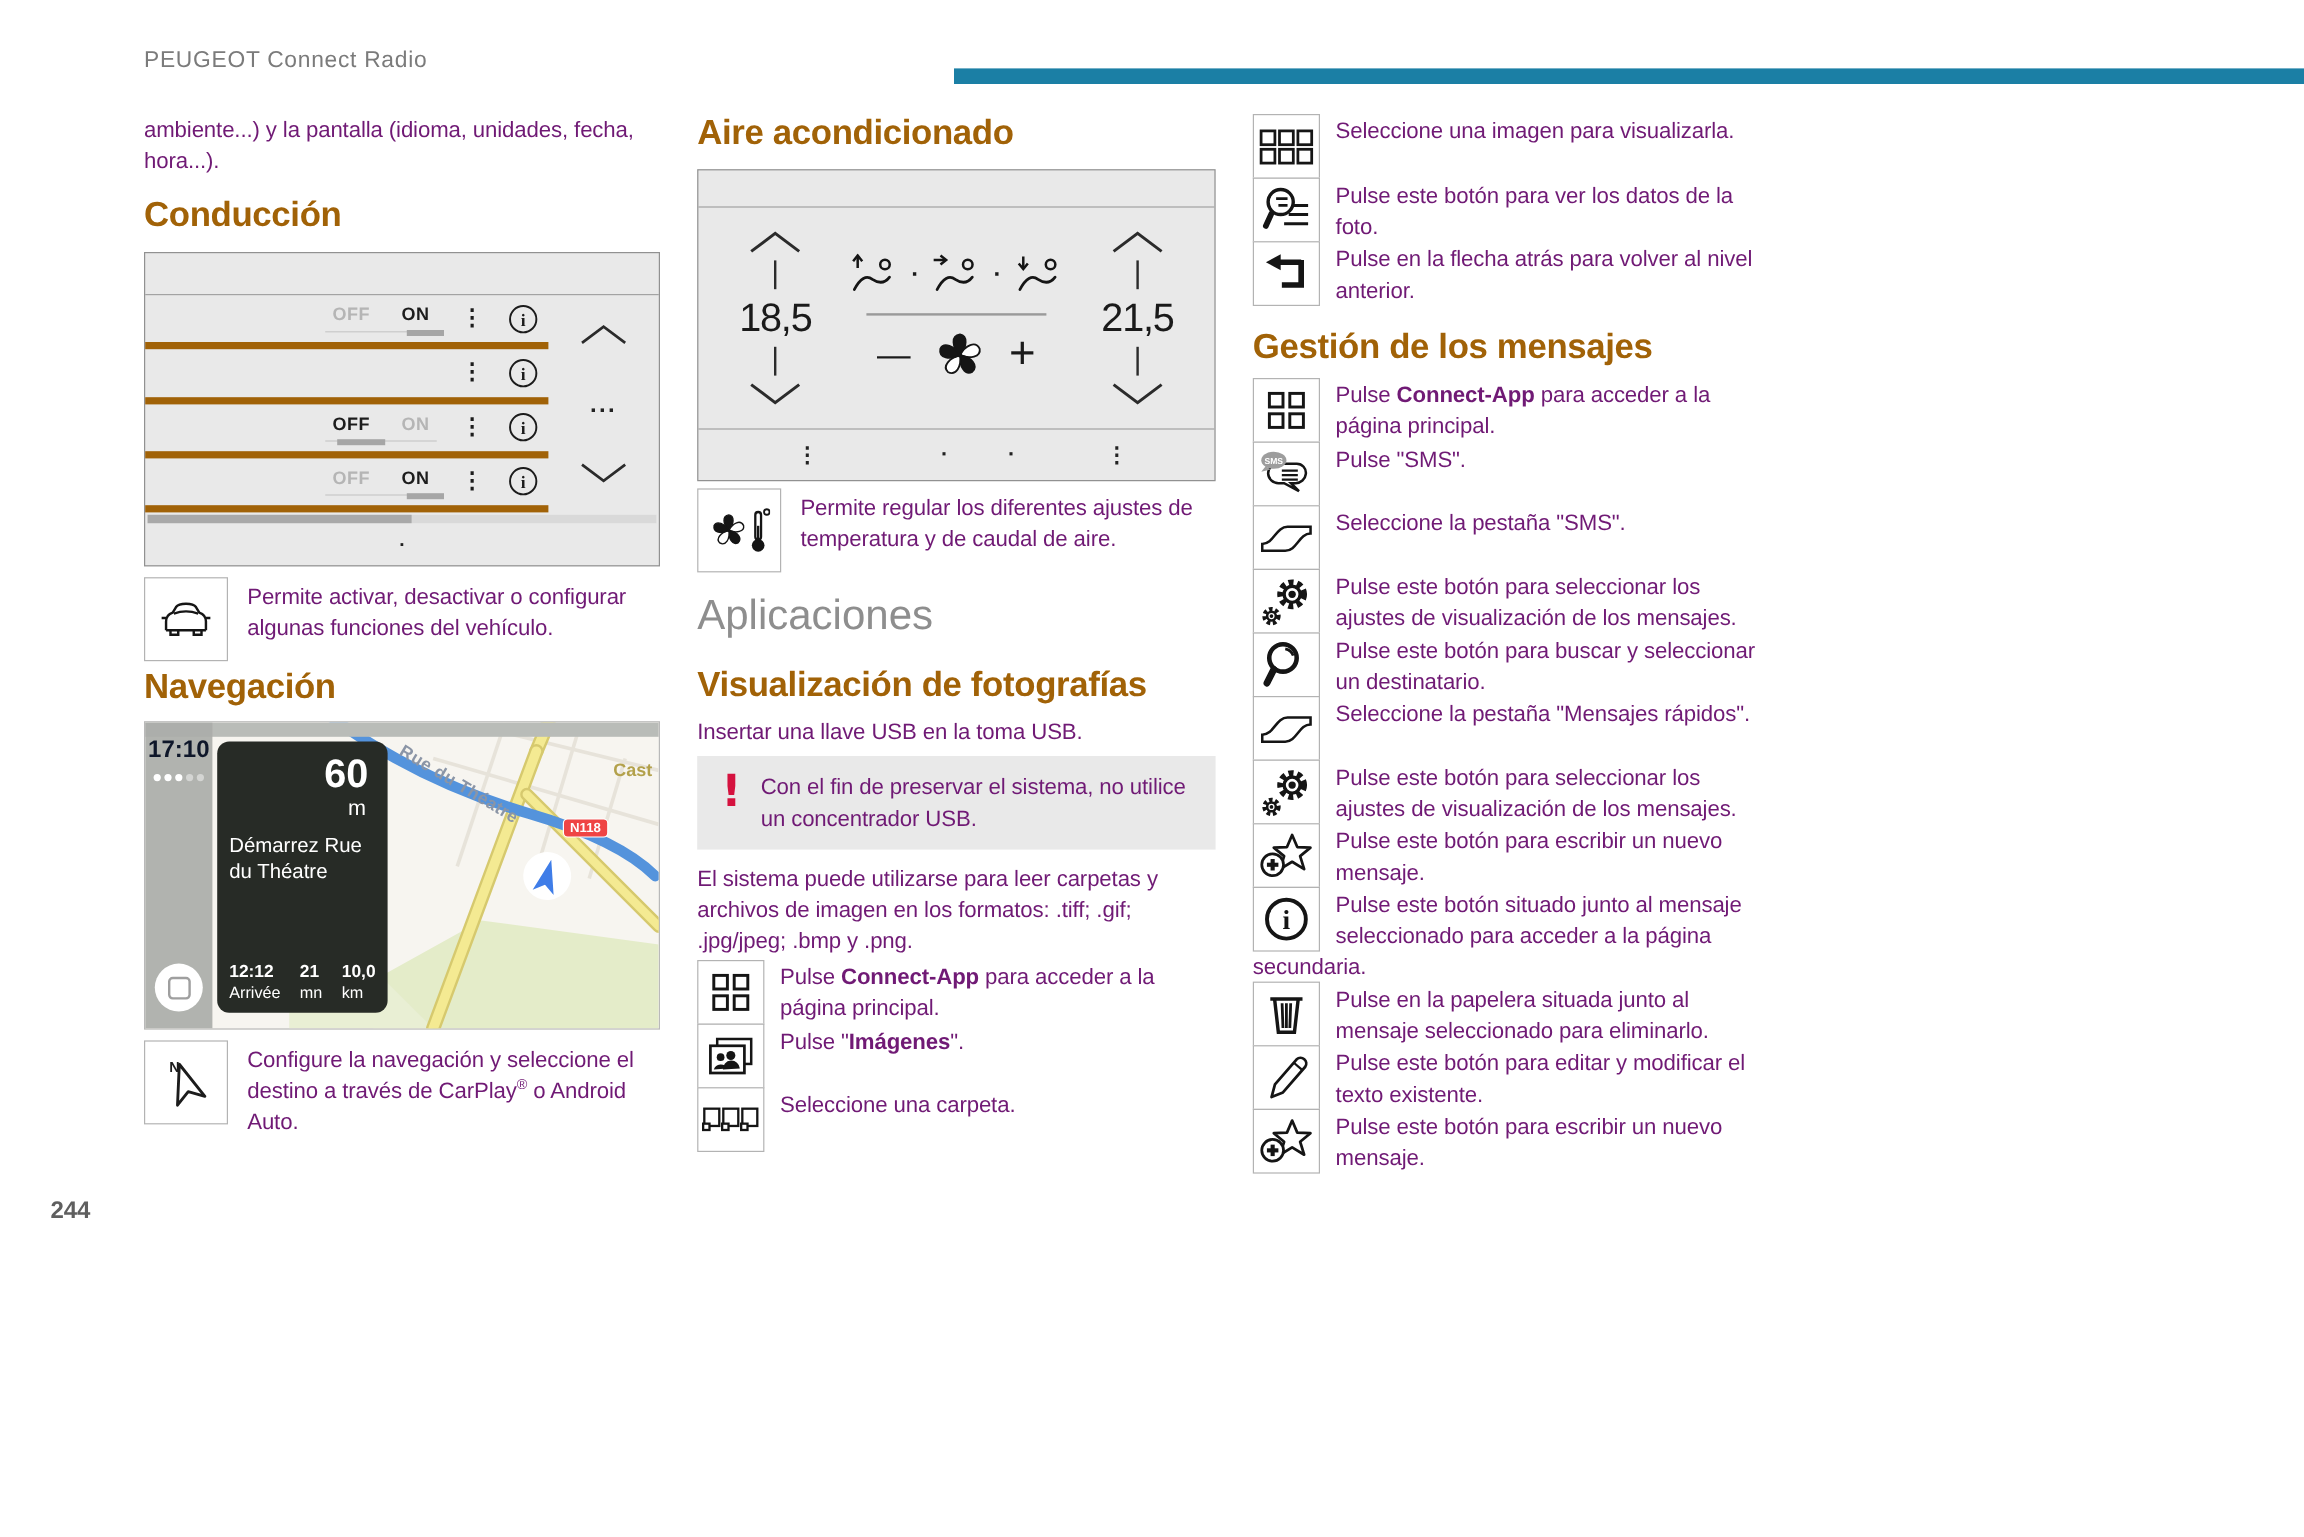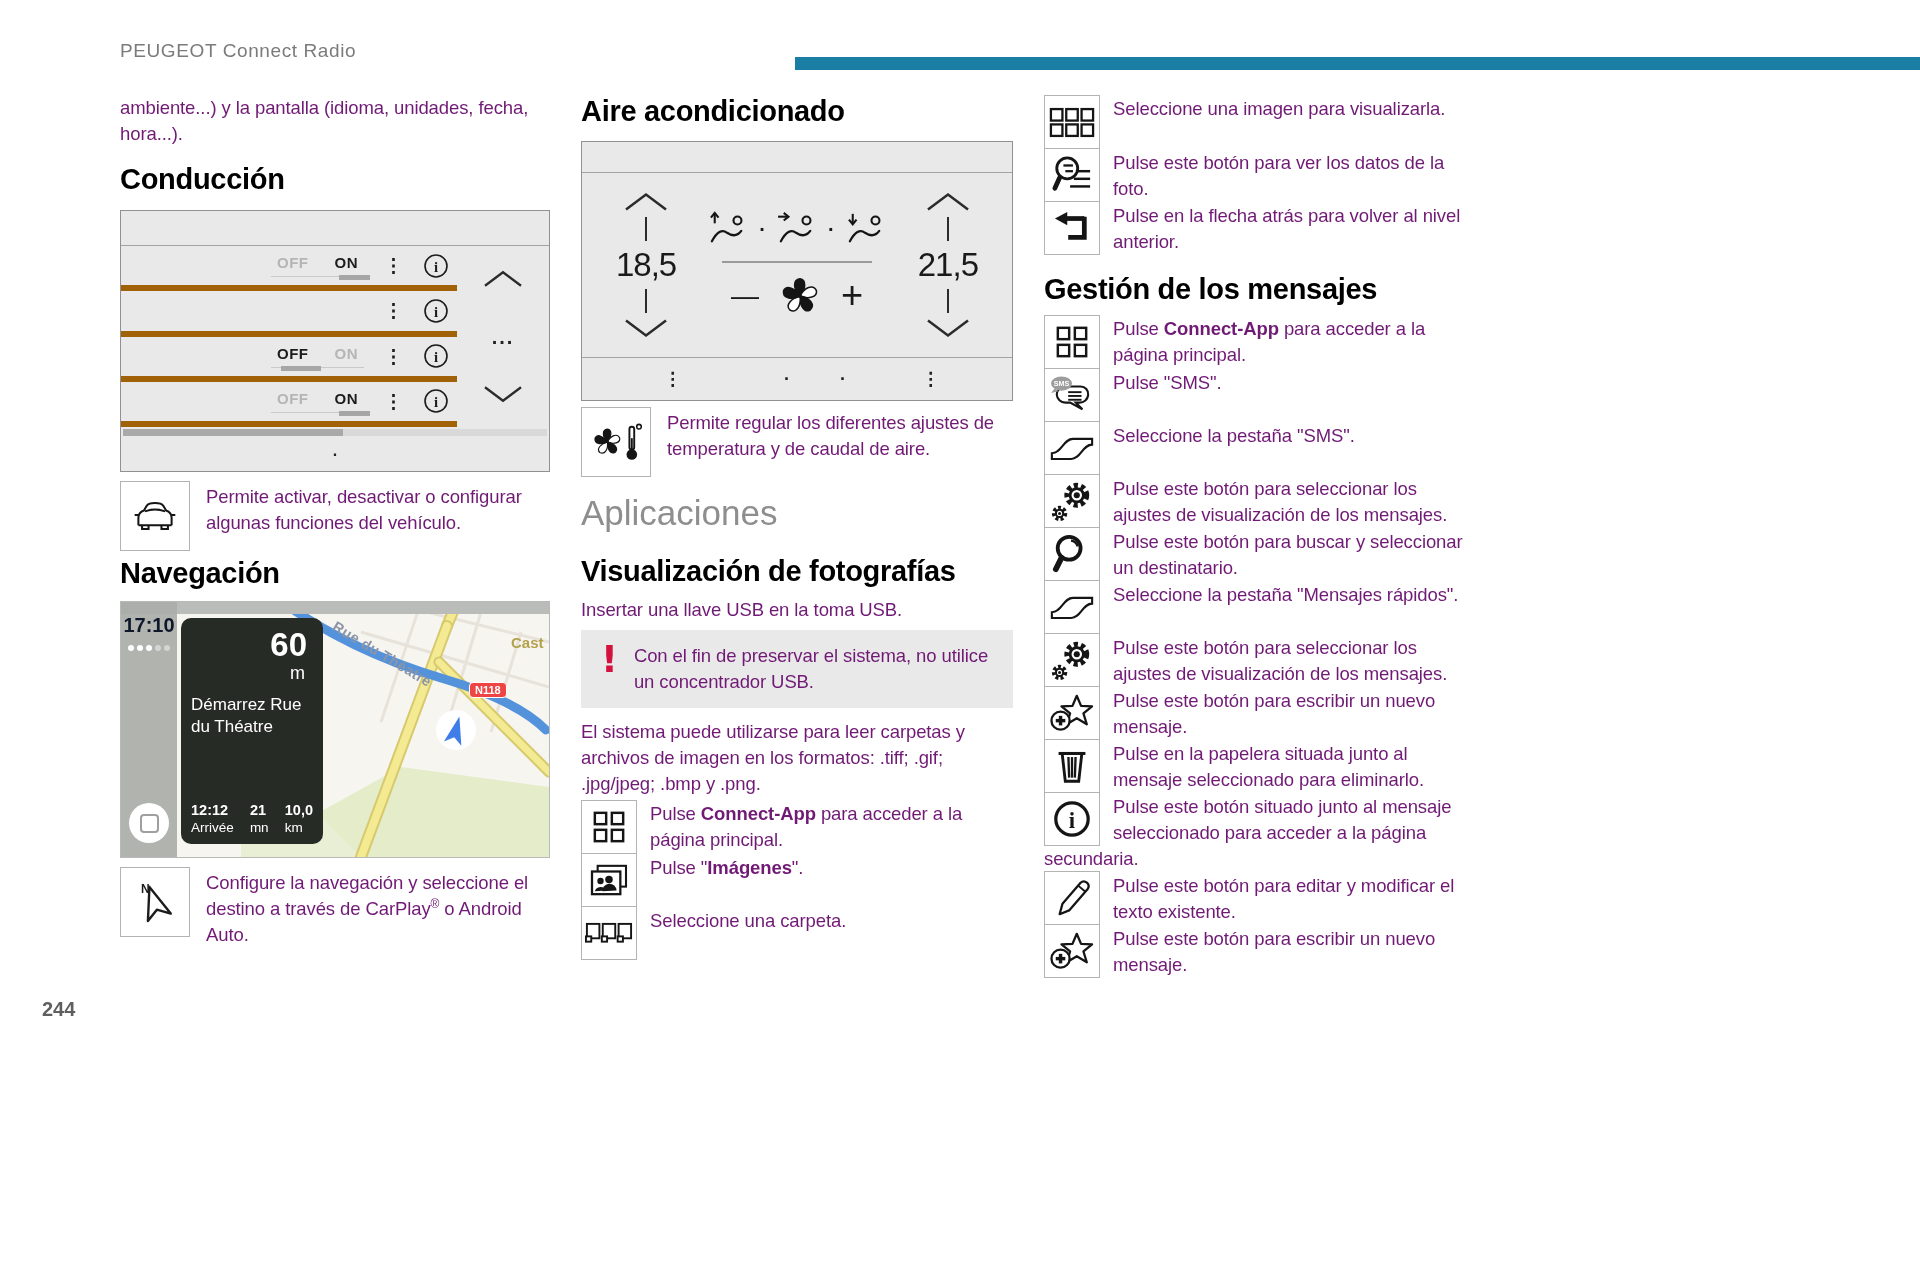--- a/index.html
+++ b/index.html
@@ -5,21 +5,21 @@
   html,body{margin:0;padding:0;}
   .page{position:relative;width:1920px;height:1281px;background:#ffffff;overflow:hidden;
         font-family:"Liberation Sans", sans-serif;color:#141414;}
   .hdr{position:absolute;left:120px;top:40px;font-size:19px;color:#7b7b7b;letter-spacing:0.6px;}
   .tealbar{position:absolute;left:795px;top:57px;width:1125px;height:13px;background:#1b7fa5;}
   .pagenum{position:absolute;left:42px;top:998px;font-size:20px;font-weight:700;color:#5f5f5f;}
   .col{position:absolute;top:95px;}
   .c1{left:120px;width:430px;}
   .c2{left:581px;width:432px;}
   .c3{left:1044px;width:434px;}
-  h2{font-size:29px;font-weight:700;color:#000000;margin:0;letter-spacing:-0.3px;}
+  h2{font-size:29px;font-weight:700;color:#a16207;margin:0;letter-spacing:-0.3px;}
   .section-title{font-size:35px;font-weight:400;color:#8e8e8e;margin:0;}
   .body{font-size:18.5px;line-height:26px;color:#701a75;margin:0;letter-spacing:-0.1px;}
   b{font-weight:700;}
   sup{font-size:12px;line-height:0;vertical-align:super;}
   
   .panel{background:#e9e9e9;border:1px solid #919191;box-sizing:border-box;}
   
   .drv{height:262px;margin-top:14px;display:flex;flex-direction:column;}
   .drv-h{height:34px;border-bottom:1px solid #a3a3a3;}
   .drv-b{flex:1;display:flex;}
@@ -617,37 +617,37 @@
       <div class="step">
         <div class="ibox">
           <svg class="ic" width="46" height="42">
               <use href="#s-starplus"></use>
             </svg>
         </div>
         <p class="body">Pulse este botón para escribir un nuevo mensaje.</p>
       </div>
       <div class="step">
         <div class="ibox">
+          <svg class="ic" width="40" height="40">
+              <use href="#s-infobig"></use>
+            </svg>
+        </div>
+        <p class="body">Pulse este botón situado junto al mensaje seleccionado para acceder a la página secundaria.</p>
+      </div>
+      <div class="step">
+        <div class="ibox">
           <svg class="ic" width="34" height="38">
               <use href="#s-trash"></use>
             </svg>
         </div>
         <p class="body">Pulse en la papelera situada junto al mensaje seleccionado para eliminarlo.</p>
       </div>
       <div class="step">
         <div class="ibox">
           <svg class="ic" width="40" height="40">
-              <use href="#s-infobig"></use>
-            </svg>
-        </div>
-        <p class="body">Pulse este botón situado junto al mensaje seleccionado para acceder a la página secundaria.</p>
-      </div>
-      <div class="step">
-        <div class="ibox">
-          <svg class="ic" width="40" height="40">
               <use href="#s-pencil"></use>
             </svg>
         </div>
         <p class="body">Pulse este botón para editar y modificar el texto existente.</p>
       </div>
       <div class="step">
         <div class="ibox">
           <svg class="ic" width="46" height="42">
               <use href="#s-starplus"></use>
             </svg>

